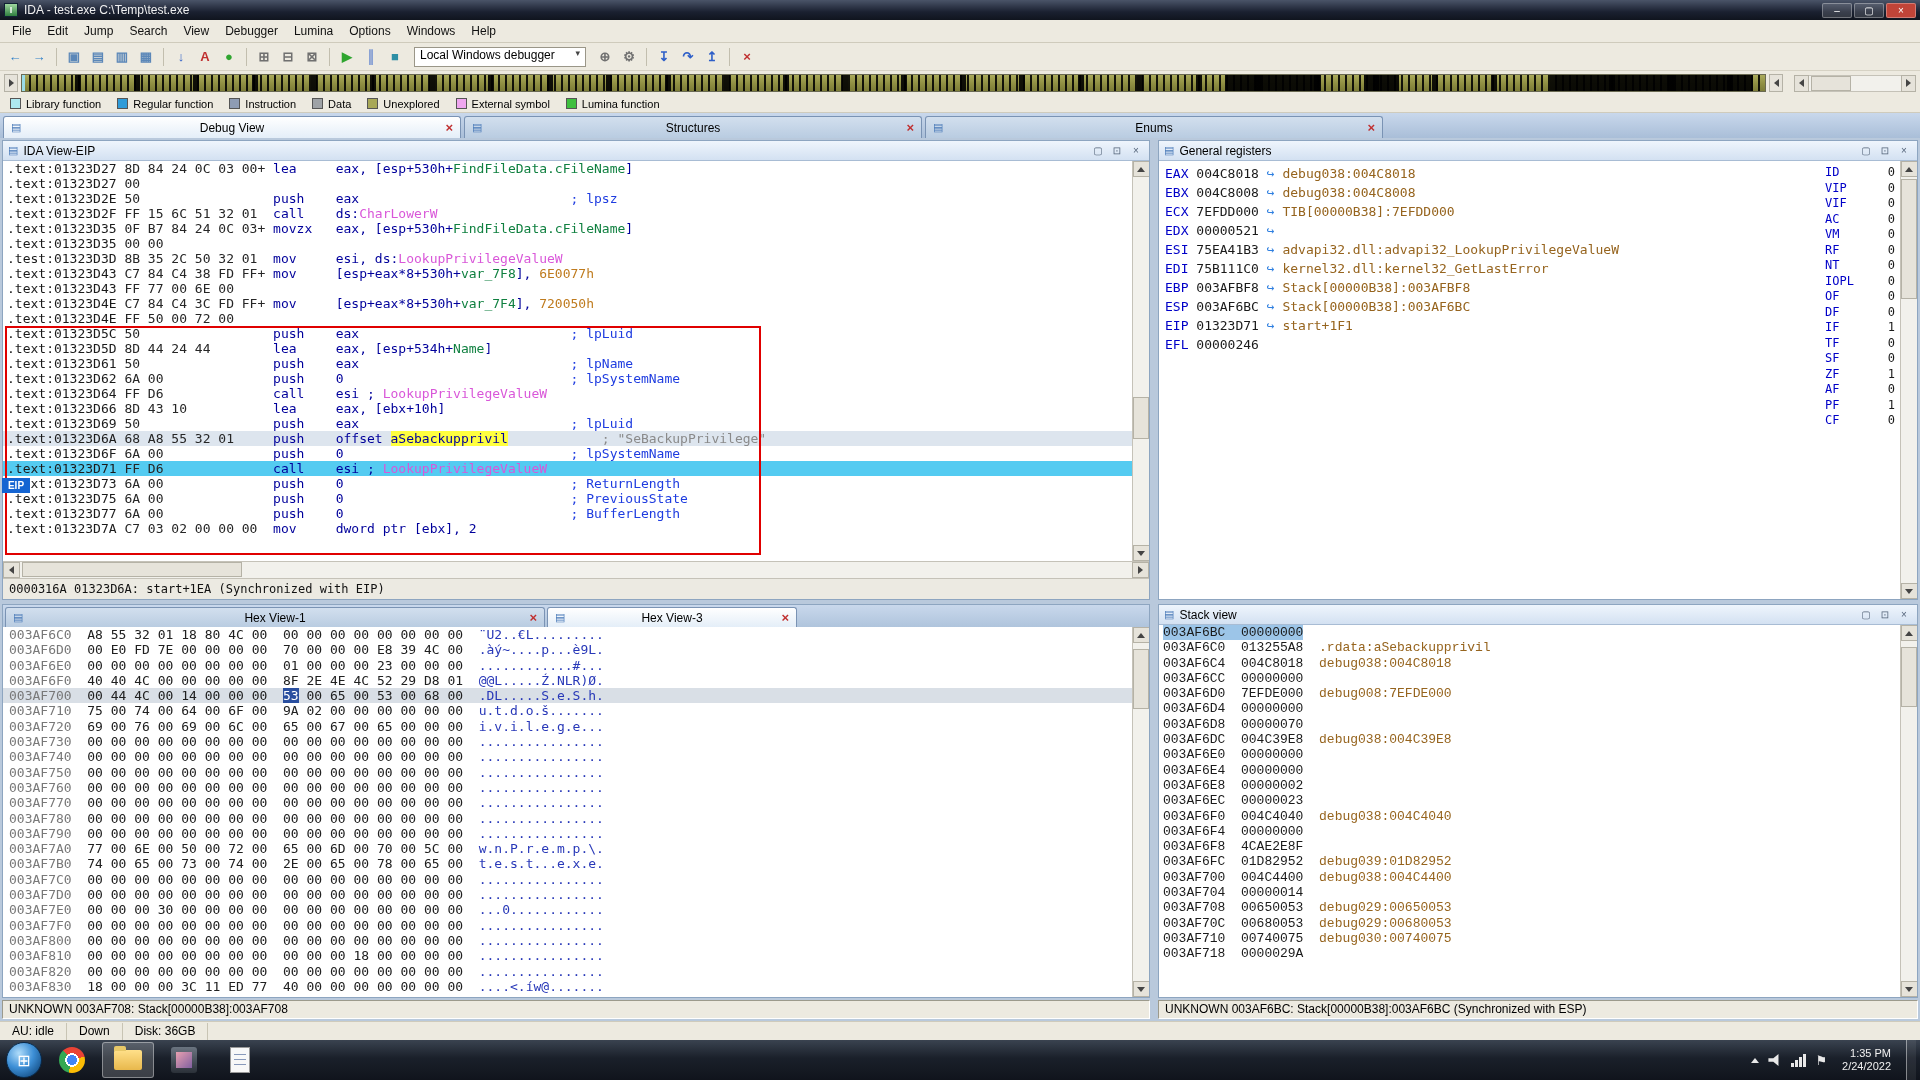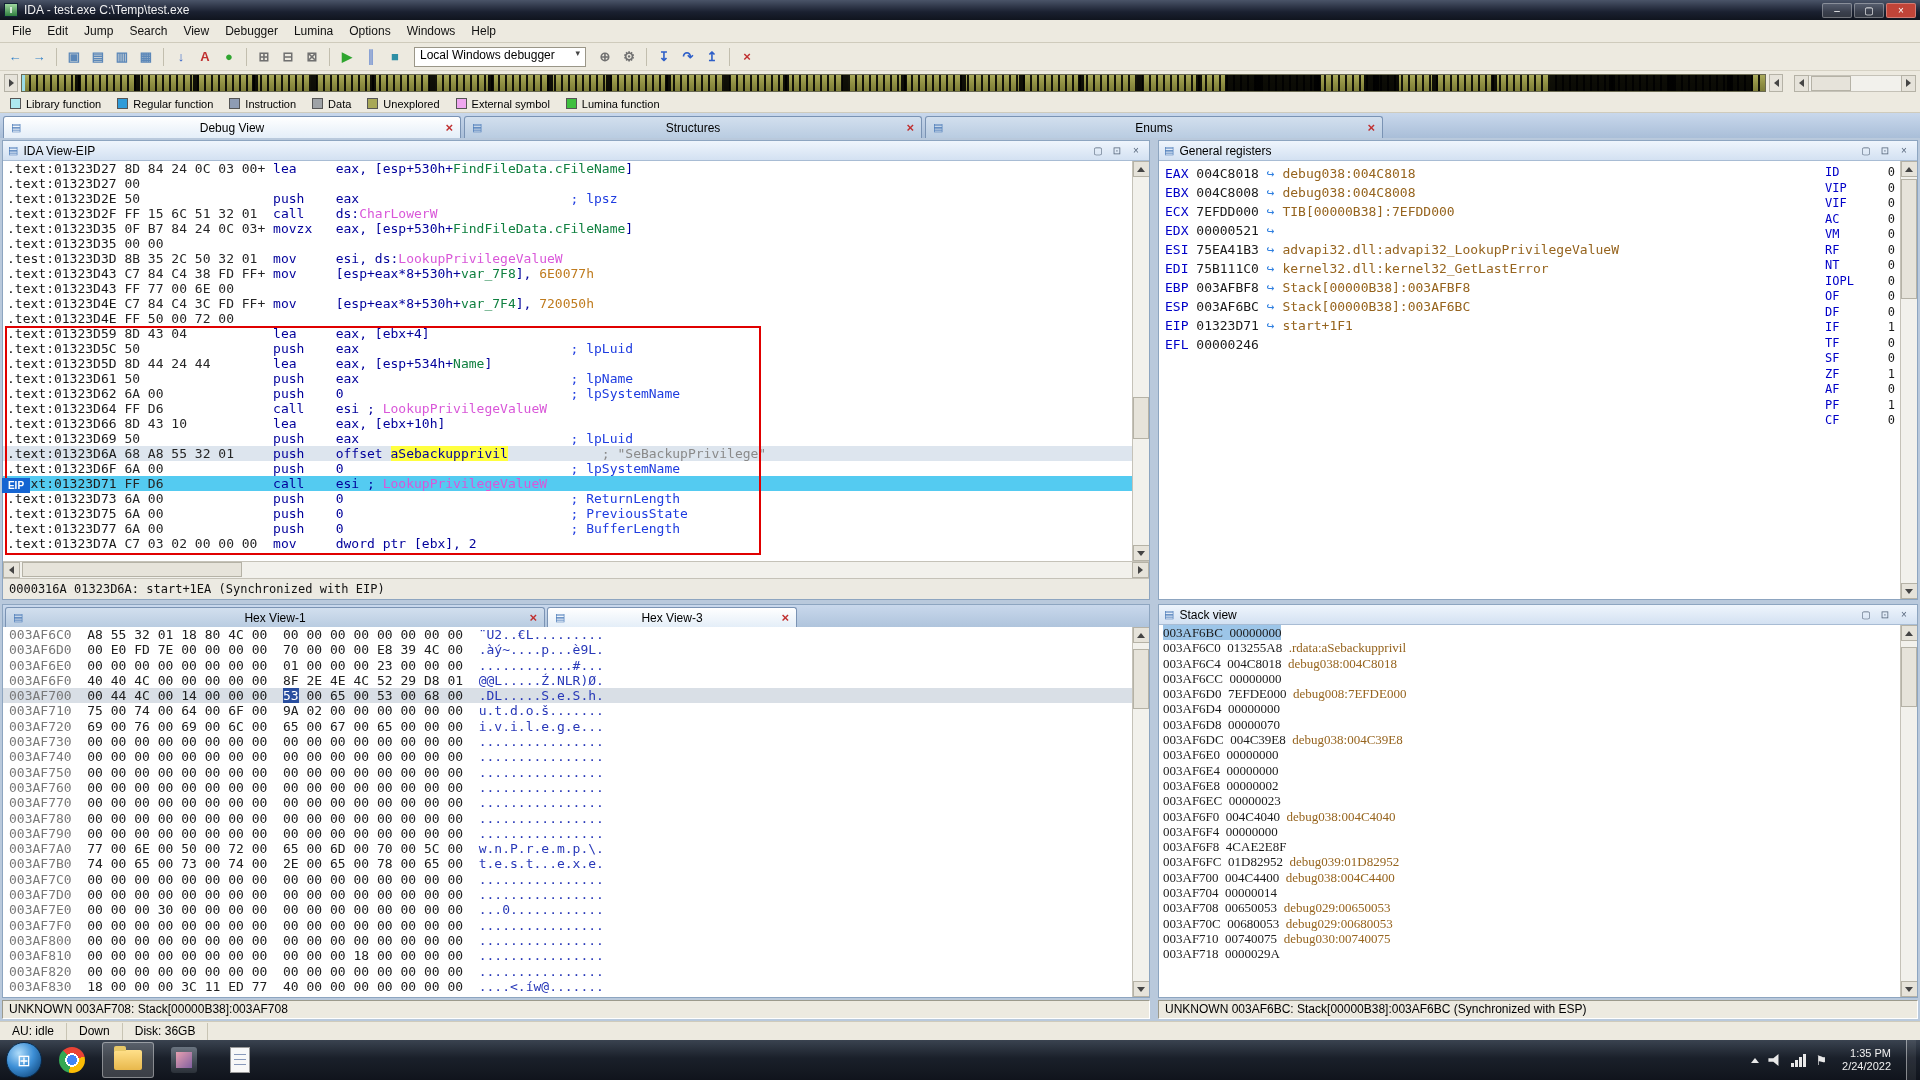--- a/index.html
+++ b/index.html
@@ -119,21 +119,21 @@
 .rarrow{color:#2E7FE0}
 .rref{color:#96641E}
 .flags{position:absolute;top:4px;right:22px;width:70px}
 .frow{display:flex;justify-content:space-between;height:15.5px;line-height:15.5px;font-size:12px;font-family:"DejaVu Sans Mono",monospace}
 .fname{color:#0000C8}
 .fval{color:#1A1A1A}
 
 
 .stack-panel{flex:1;margin-top:4px;min-height:0}
 .stack-body{flex:1;position:relative;overflow:hidden;background:#fff}
-.stackrow{height:15.3px;line-height:15.3px;white-space:pre;font-family:Liberation Serif, serif;font-size:13px;padding-left:4px}
+.stackrow{height:15.3px;line-height:15.3px;white-space:pre;font-family:Liberation Mono, monospace;font-size:13px;padding-left:4px}
 .szone{color:#1A1A1A}
 .stackrow.sel .szone{background:#9CC5E8}
 .sr{color:#96641E}
 
 
 .statusbar{height:19px;margin-top:2px;background:#EDEAE0;border:1px solid;border-color:#9C9A8C #FFF #FFF #9C9A8C;font-size:12px;line-height:16px;padding-left:6px;flex:none;white-space:nowrap;overflow:hidden}
 .au-bar{height:19px;background:#EDEAE0;border-top:1px solid #CFCBBC;display:flex;align-items:center;font-size:12px;flex:none}
 .au-cell{padding:0 12px;height:17px;line-height:17px;border-right:1px solid #C8C4B4;white-space:nowrap}
 
 
@@ -355,21 +355,20 @@
               <div class="dline"><span class="addr">.text:01323D27</span><span class="bytes">00</span></div>
               <div class="dline"><span class="addr">.text:01323D2E</span><span class="bytes">50</span><span class="seg-c">push    eax</span><span class="seg-cm">                           ; lpsz</span></div>
               <div class="dline"><span class="addr">.text:01323D2F</span><span class="bytes">FF 15 6C 51 32 01</span><span class="seg-c">call    ds:</span><span class="seg-i">CharLowerW</span></div>
               <div class="dline"><span class="addr">.text:01323D35</span><span class="bytes">0F B7 84 24 0C 03+</span><span class="seg-c">movzx   eax, [esp+530h+</span><span class="seg-v">FindFileData.cFileName</span><span class="seg-c">]</span></div>
               <div class="dline"><span class="addr">.text:01323D35</span><span class="bytes">00 00</span></div>
               <div class="dline"><span class="addr">.test:01323D3D</span><span class="bytes">8B 35 2C 50 32 01</span><span class="seg-c">mov     esi, ds:</span><span class="seg-i">LookupPrivilegeValueW</span></div>
               <div class="dline"><span class="addr">.text:01323D43</span><span class="bytes">C7 84 C4 38 FD FF+</span><span class="seg-c">mov     [esp+eax*8+530h+</span><span class="seg-v">var_7F8</span><span class="seg-c">], </span><span class="seg-n">6E0077h</span></div>
               <div class="dline"><span class="addr">.text:01323D43</span><span class="bytes">FF 77 00 6E 00</span></div>
               <div class="dline"><span class="addr">.text:01323D4E</span><span class="bytes">C7 84 C4 3C FD FF+</span><span class="seg-c">mov     [esp+eax*8+530h+</span><span class="seg-v">var_7F4</span><span class="seg-c">], </span><span class="seg-n">720050h</span></div>
               <div class="dline"><span class="addr">.text:01323D4E</span><span class="bytes">FF 50 00 72 00</span></div>
-              <div class="dline"><span class="addr">.text:01323D59</span><span class="bytes">8D 43 04</span><span class="seg-c">lea     eax, [ebx+4]</span></div>
               <div class="dline"><span class="addr">.text:01323D5C</span><span class="bytes">50</span><span class="seg-c">push    eax</span><span class="seg-cm">                           ; lpLuid</span></div>
               <div class="dline"><span class="addr">.text:01323D5D</span><span class="bytes">8D 44 24 44</span><span class="seg-c">lea     eax, [esp+534h+</span><span class="seg-v">Name</span><span class="seg-c">]</span></div>
               <div class="dline"><span class="addr">.text:01323D61</span><span class="bytes">50</span><span class="seg-c">push    eax</span><span class="seg-cm">                           ; lpName</span></div>
               <div class="dline"><span class="addr">.text:01323D62</span><span class="bytes">6A 00</span><span class="seg-c">push    0</span><span class="seg-cm">                             ; lpSystemName</span></div>
               <div class="dline"><span class="addr">.text:01323D64</span><span class="bytes">FF D6</span><span class="seg-c">call    esi ; </span><span class="seg-i">LookupPrivilegeValueW</span></div>
               <div class="dline"><span class="addr">.text:01323D66</span><span class="bytes">8D 43 10</span><span class="seg-c">lea     eax, [ebx+10h]</span></div>
               <div class="dline"><span class="addr">.text:01323D69</span><span class="bytes">50</span><span class="seg-c">push    eax</span><span class="seg-cm">                           ; lpLuid</span></div>
               <div class="dline sel-line"><span class="addr">.text:01323D6A</span><span class="bytes">68 A8 55 32 01</span><span class="seg-c">push    offset </span><span class="seg-hl">aSebackupprivil</span><span class="seg-gc">            ; "SeBackupPrivilege"</span></div>
               <div class="dline"><span class="addr">.text:01323D6F</span><span class="bytes">6A 00</span><span class="seg-c">push    0</span><span class="seg-cm">                             ; lpSystemName</span></div>
               <div class="dline eip-line"><span class="addr">.text:01323D71</span><span class="bytes">FF D6</span><span class="seg-c">call    esi ; </span><span class="seg-i">LookupPrivilegeValueW</span></div>

